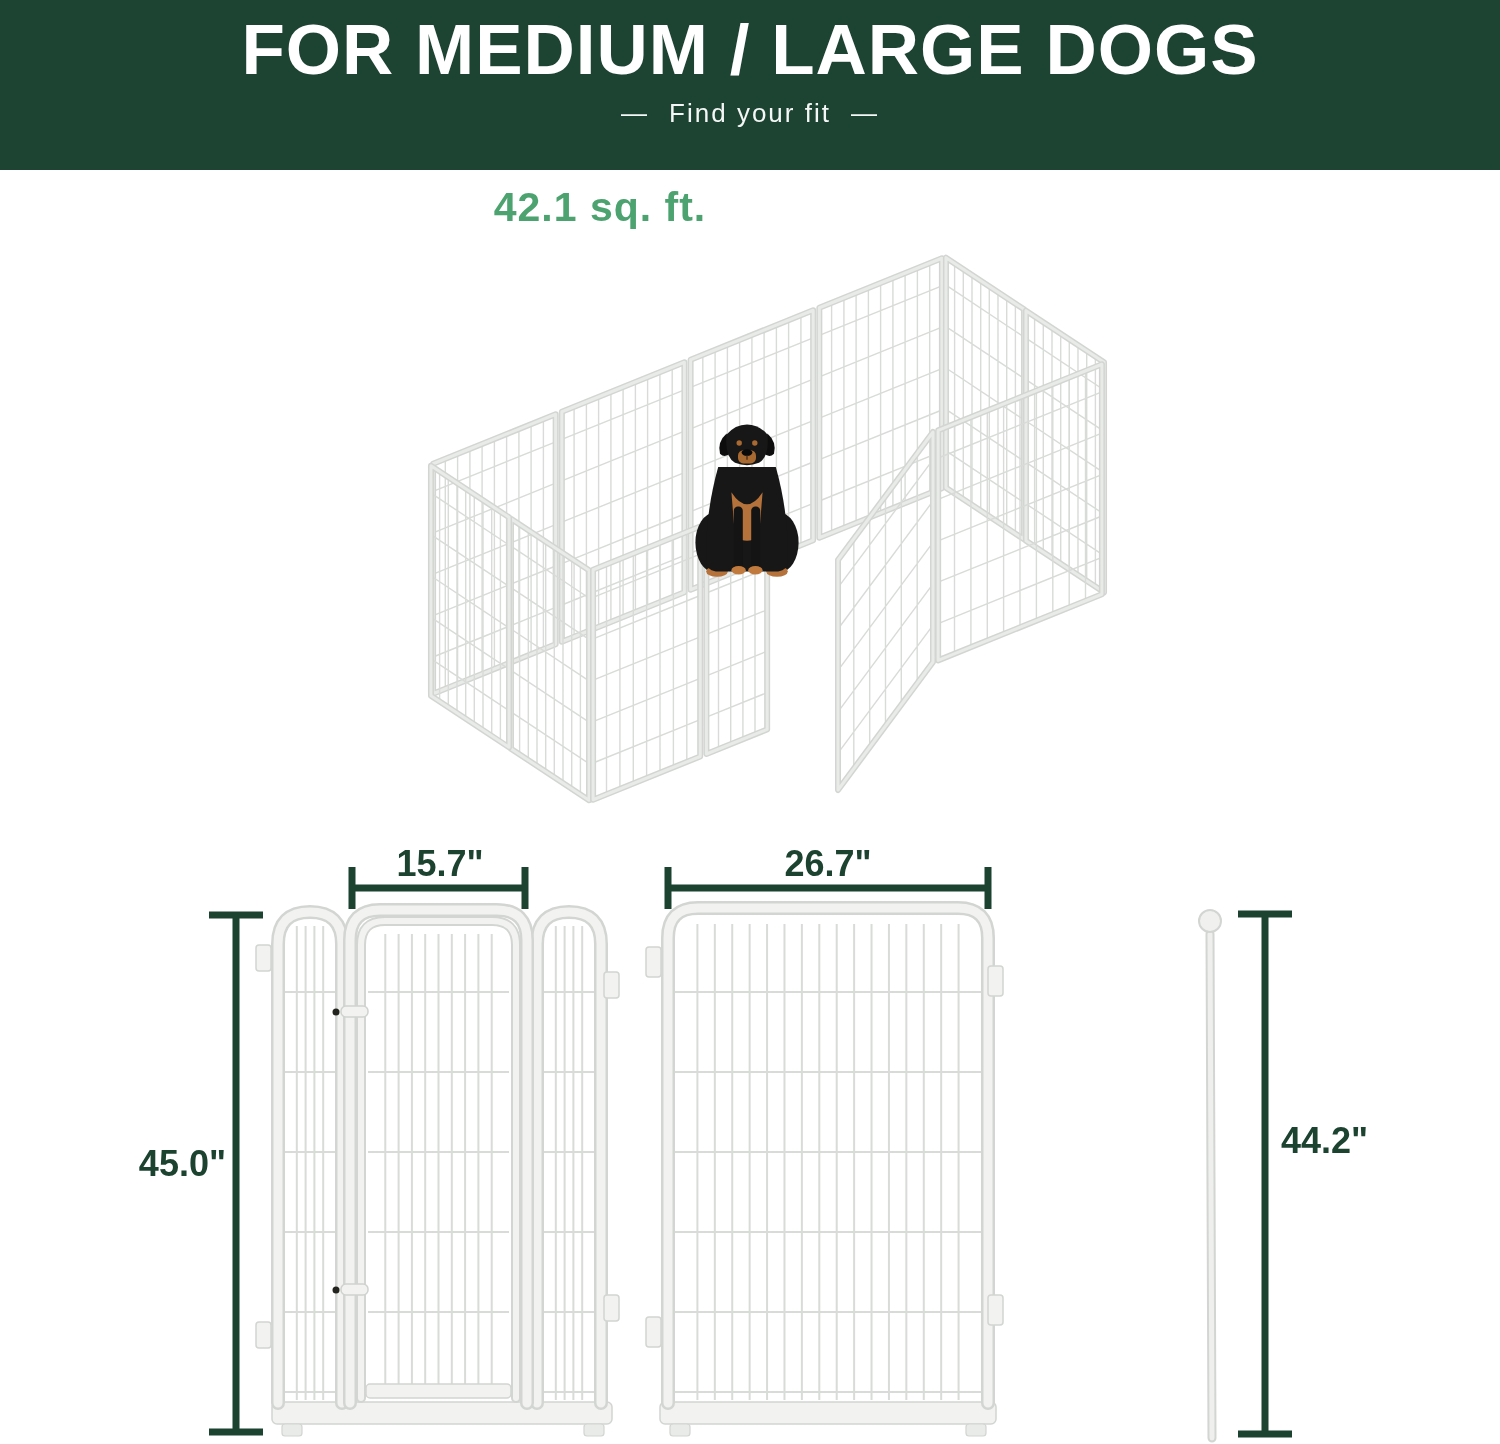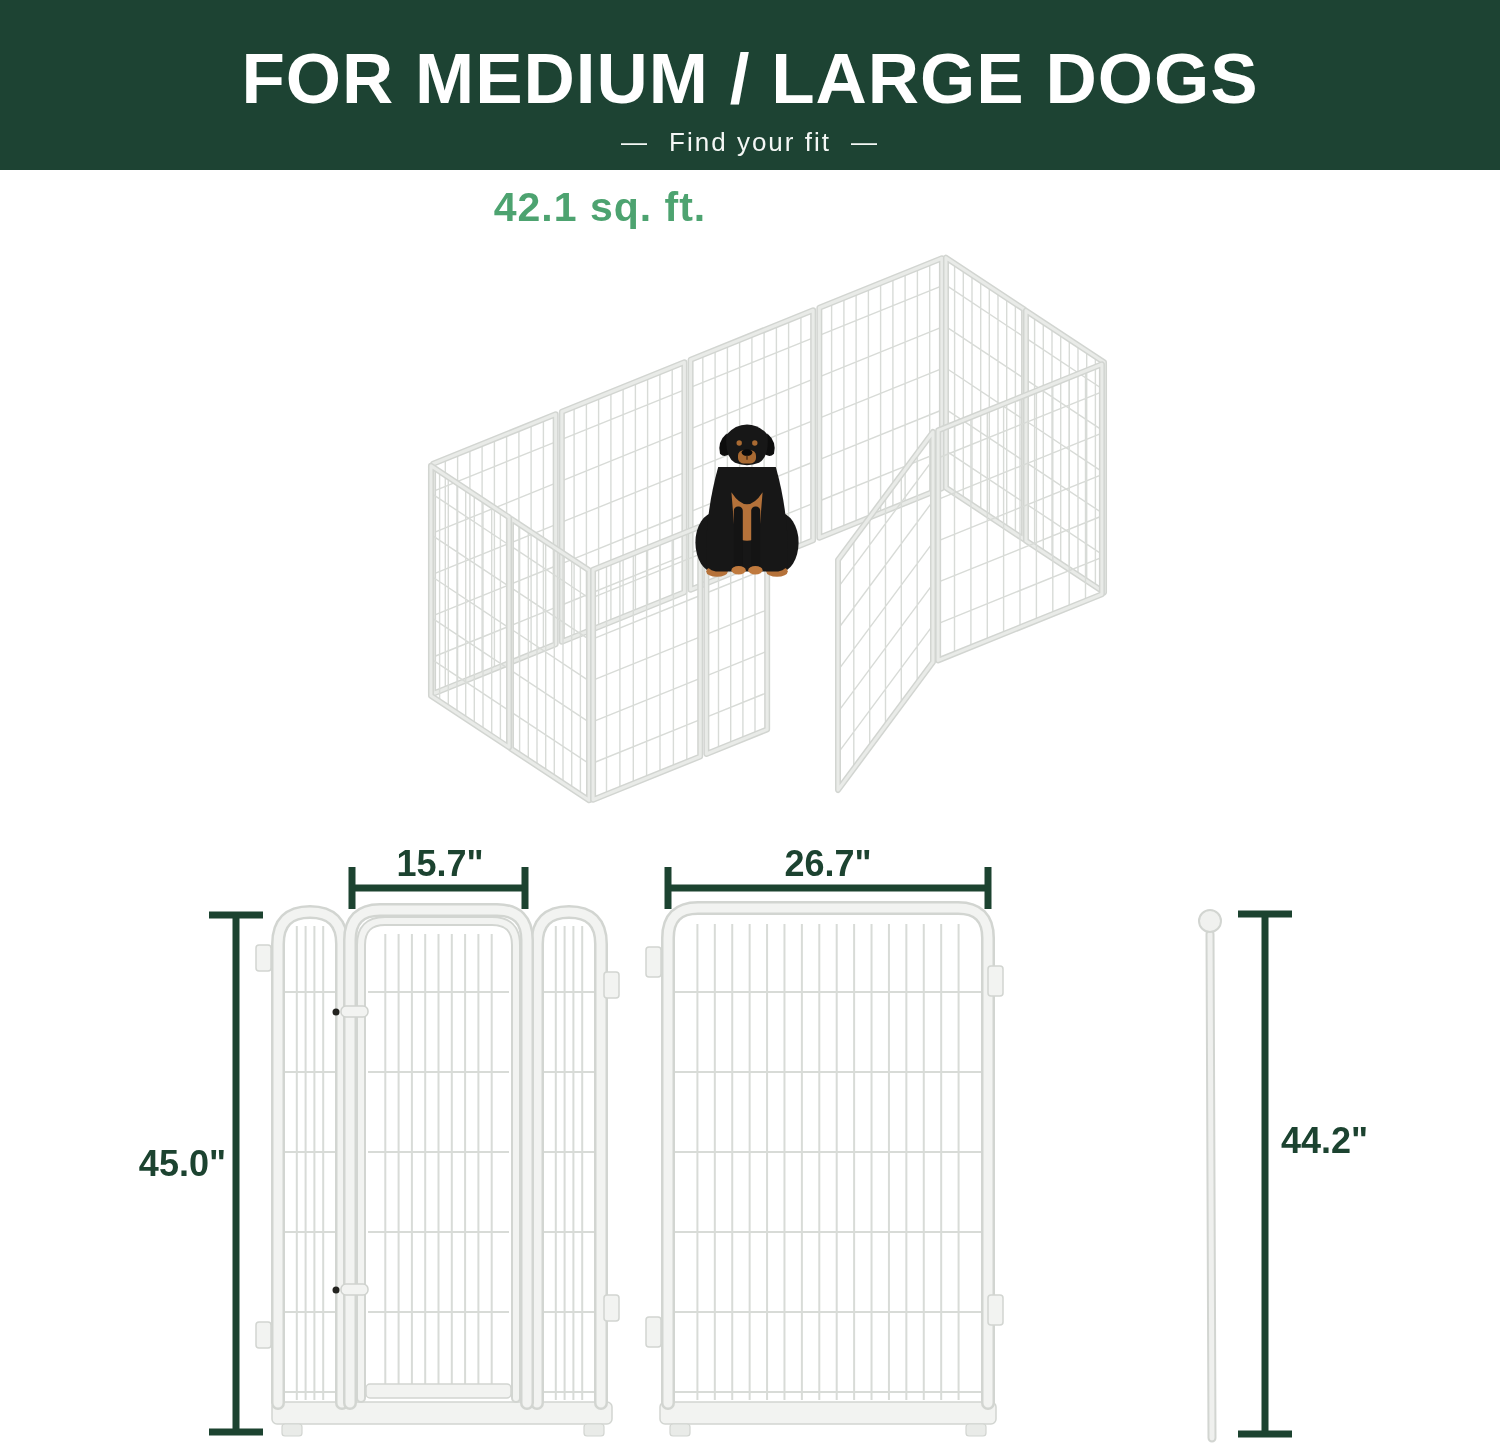--- a/index.html
+++ b/index.html
@@ -13,21 +13,21 @@
   html,body{margin:0;padding:0;background:#ffffff;}
   body{
     width:1500px;height:1444px;position:relative;overflow:hidden;
     font-family:"Liberation Sans", sans-serif;
   }
   .banner{
     position:absolute;left:0;top:0;width:1500px;height:170px;
     background:var(--band);color:#ffffff;text-align:center;
   }
   .banner h1{
-    margin:0;padding-top:43px;font-size:71px;line-height:1;
+    margin:0;padding-top:14px;font-size:71px;line-height:1;
     font-weight:bold;letter-spacing:1px;
   }
   .banner .sub{
     margin-top:13px;font-size:26px;letter-spacing:2px;font-weight:normal;
     display:flex;justify-content:center;align-items:center;gap:20px;color:#f4f7f5;
   }
   .area-label{
     position:absolute;left:0;top:184px;width:1200px;text-align:center;
     color:var(--accent);font-size:41px;font-weight:bold;letter-spacing:1px;
   }

